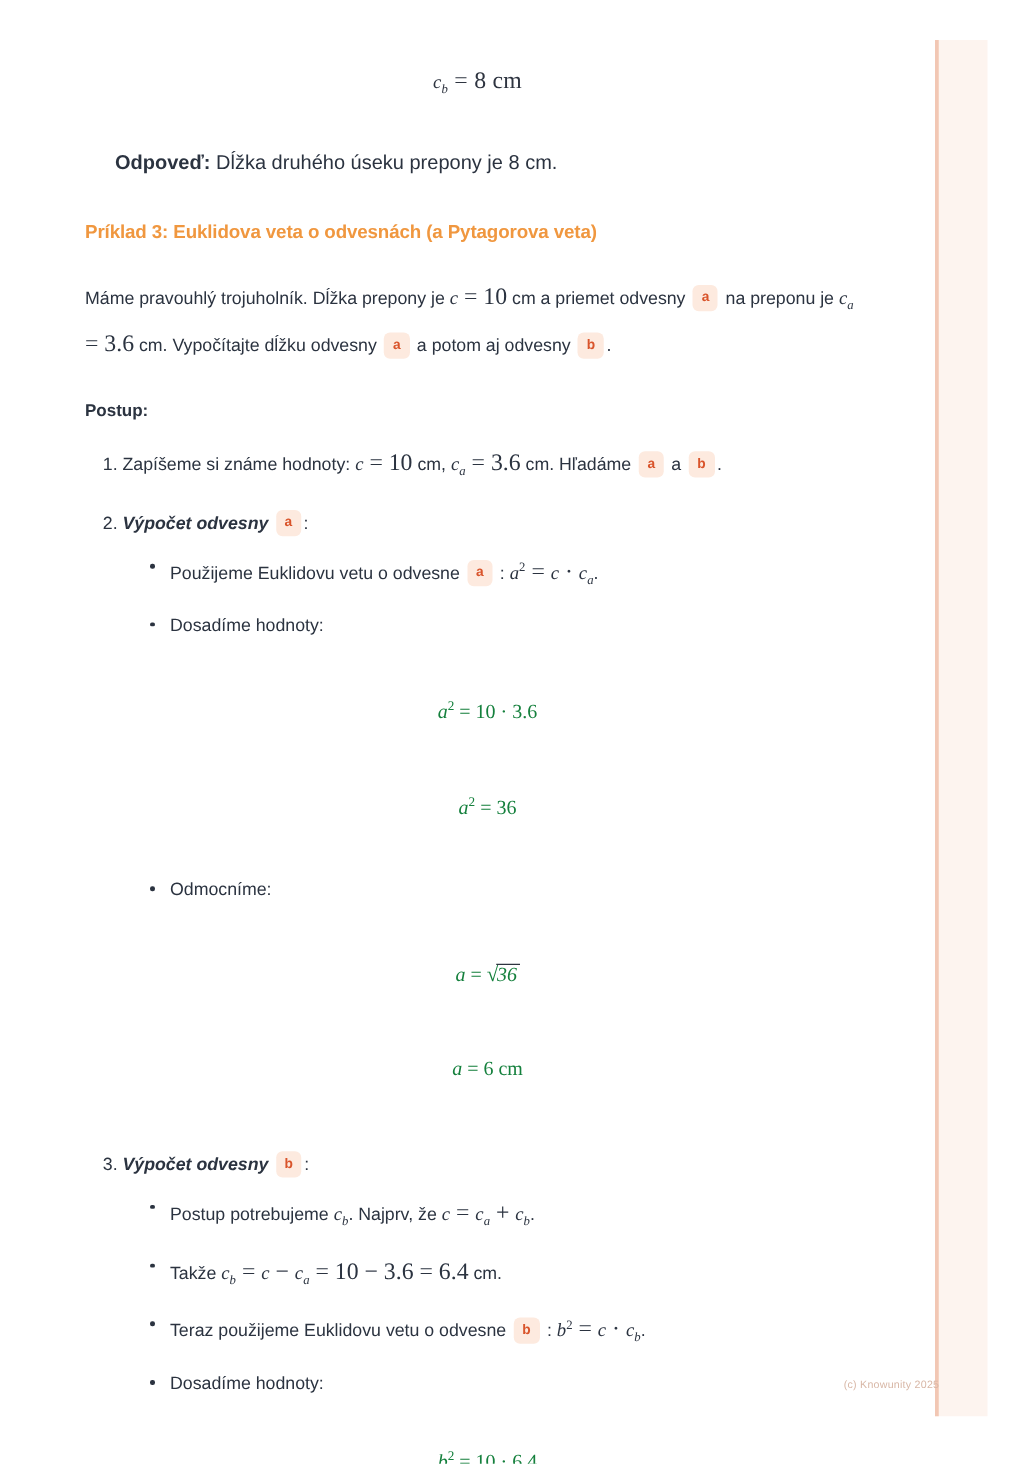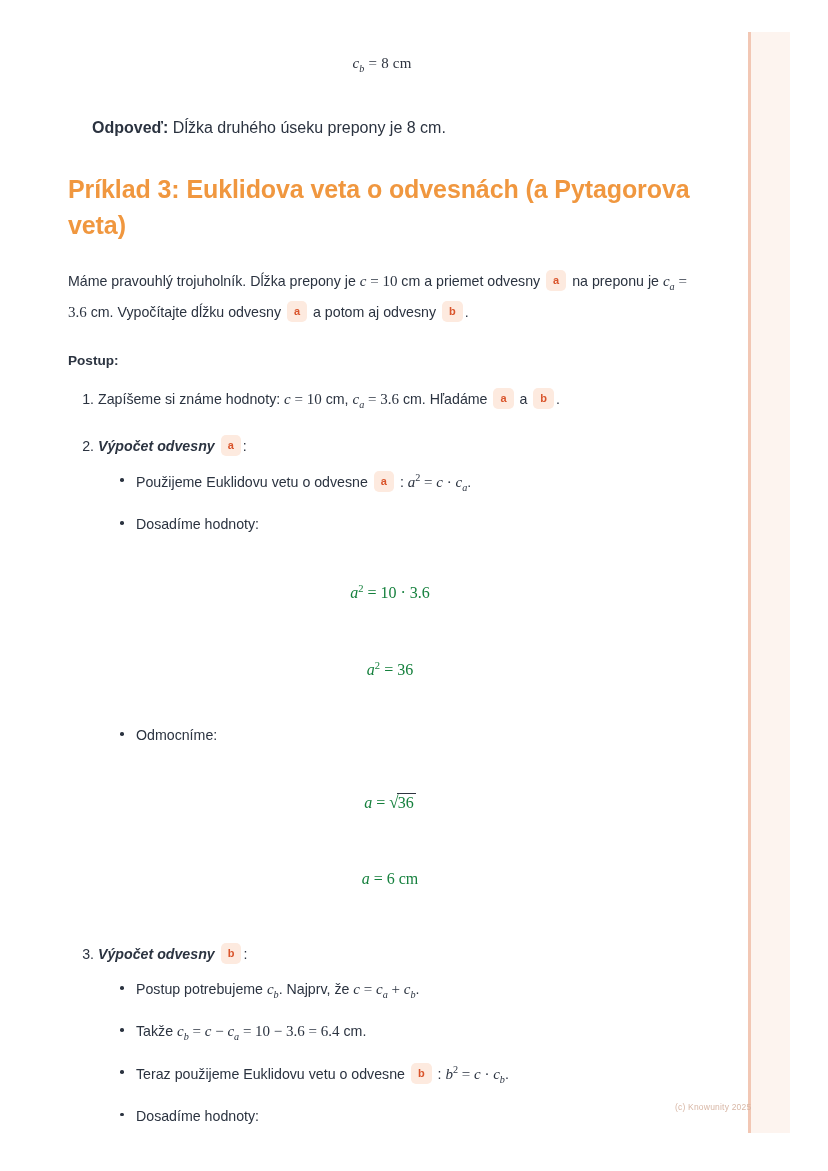--- a/index.html
+++ b/index.html
@@ -51,21 +51,21 @@
 
   .answer-line {
     margin: 42px 0 0 24px;
     font-size: 16px;
     line-height: 1.5;
   }
   .answer-line b { font-weight: 700; }
 
   h2.section-title {
     margin: 32px 0 0 0;
-    font-size: 25px;
+    font-size: 15px;
     line-height: 1.42;
     font-weight: 700;
     color: #f0973f;
     letter-spacing: -.1px;
   }
 
   .intro {
     margin: 23px 0 0 0;
     font-size: 14.2px;
     line-height: 2.0;
@@ -115,21 +115,21 @@
 
   
   .m {
     font-family: "Liberation Serif", serif;
     font-style: italic;
     font-size: 15px;
   }
   .mr {
     font-family: "Liberation Serif", serif;
     font-style: normal;
-    font-size: 15px;
+    font-size: 19px;
   }
   .m sub, .mr sub {
     font-size: .68em;
     font-style: italic;
   }
   .m sup, .mr sup {
     font-size: .68em;
     font-style: normal;
   }
 
@@ -157,20 +157,21 @@
   }
   .eq sup { font-size: .66em; }
   .eq .it { font-style: italic; }
 
   .sqrt { display: inline-block; white-space: nowrap; }
   .sqrt > .rad { font-size: 17px; }
   .sqrt > .under {
     border-top: 1px solid #2e3440;
     padding: 0 2px 0 1px;
     margin-left: -2px;
+    font-style: italic;
   }
 
   
   .gap-a { height: 46px; }
 
   
   .watermark {
     position: absolute;
     left: 675px;
     top: 1102px;

